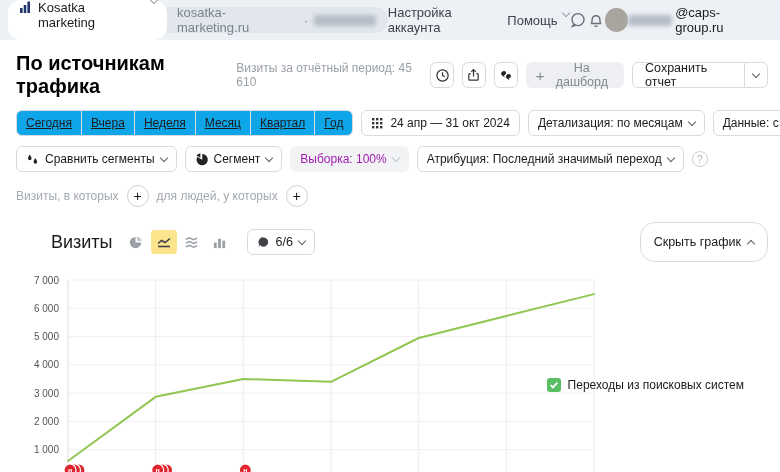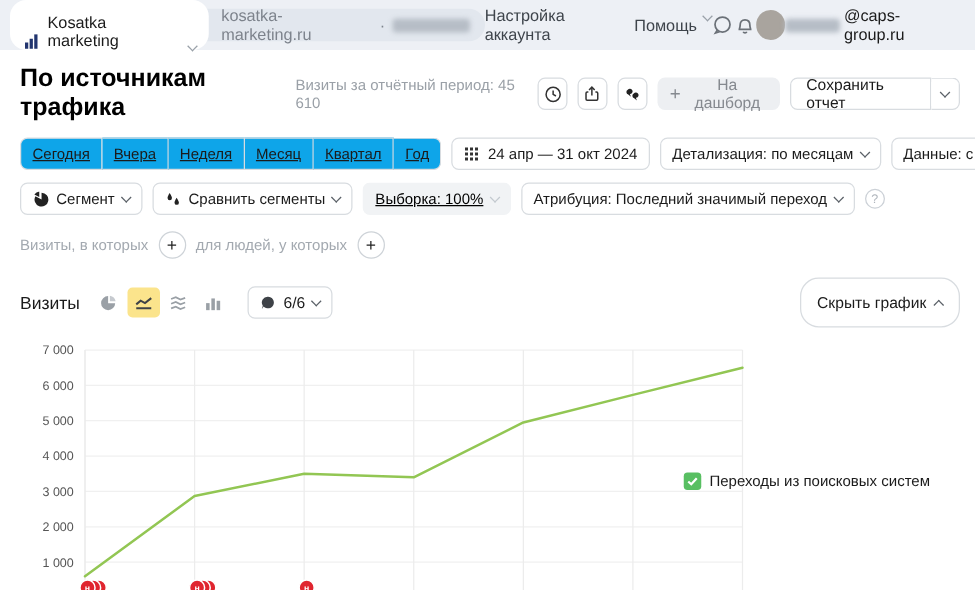--- a/index.html
+++ b/index.html
@@ -3,21 +3,21 @@
 <meta charset="utf-8">
 <style>
   * { box-sizing: border-box; margin: 0; padding: 0; }
   html,body { width:780px; height:472px; }
   body { font-family:"Liberation Sans", sans-serif; background:#fff; overflow:hidden; color:#1b1b1b; }
   .app { width:780px; height:472px; background:#fff; }
 
   
   .topbar { height:40px; background:#edf0f5; display:flex; align-items:center; padding:0 12px 0 8px; }
   .counter-group { display:flex; align-items:center; background:#e2e7ee; border-radius:14px; height:26px; padding-right:12px; }
-  .counter-pill { display:flex; align-items:flex-end; gap:6px; background:#fff; border-radius:13px; height:40px; padding:0 10px; cursor:pointer; }
+  .counter-pill { display:flex; align-items:flex-start; gap:6px; background:#fff; border-radius:13px; height:40px; padding:0 10px; cursor:pointer; }
   .counter-pill .name { font-size:13px; color:#1b1b1b; }
   .counter-domain { display:flex; align-items:center; gap:6px; margin-left:10px; font-size:13px; color:#7d838c; }
   .blur-chip { background:#b6bdc6; border-radius:3px; filter:blur(2px); display:inline-block; }
   .chev { width:6px; height:6px; border-right:1.5px solid #99a0a8; border-bottom:1.5px solid #99a0a8; transform:rotate(45deg); margin-top:-3px; flex:0 0 auto; }
   .chev.dark { border-color:#5a6067; }
   .chev.up { transform:rotate(-135deg); margin-top:3px; }
   .topbar-right { margin-left:auto; display:flex; align-items:center; font-size:13px; color:#3e444b; }
   .top-link { cursor:pointer; }
   .help-wrap { display:flex; align-items:flex-start; gap:5px; cursor:pointer; }
   .icon16 { width:18px; height:18px; display:inline-flex; }
@@ -37,29 +37,29 @@
   .save-btn { display:flex; height:26px; cursor:pointer; }
   .save-main { border:1px solid #d8dce0; border-radius:6px 0 0 6px; background:#fff; padding:0 12px; font-size:12.5px; display:flex; align-items:center; }
   .save-chev { border:1px solid #d8dce0; border-left:none; border-radius:0 6px 6px 0; width:26px; background:#fff; display:flex; align-items:center; justify-content:center; }
 
   .filters-row { display:flex; align-items:center; margin-top:12px; gap:8px; }
   .seg-group { display:flex; }
   .seg-btn { height:26px; padding:0 9px; font-size:12px; background:#0ea5e9; border:1px solid #d8dce0; border-left:none; display:flex; align-items:center; cursor:pointer;text-decoration:underline; }
   .seg-btn:first-child { border-left:1px solid #d8dce0; border-radius:6px 0 0 6px; }
   .seg-btn:last-child { border-radius:0 6px 6px 0;text-align:right; }
   .drop-btn { height:26px; padding:12px 9px; font-size:12px; background:#fff; border:1px solid #d8dce0; border-radius:6px; display:flex; align-items:center; gap:6px; cursor:pointer; white-space:nowrap; }
-  .drop-btn.disabled { background:#f1f3f5; border-color:transparent; color:#000000; cursor:default;text-decoration:underline; }
+  .drop-btn.disabled { background:#f1f3f5; border-color:transparent; color:#a21caf; cursor:default; }
   .drop-btn.disabled .chev { border-color:#c3c9cf; }
   .help-circle { width:16px; height:16px; border:1px solid #ccd1d7; border-radius:50%; color:#aeb4bb; font-size:10px; display:flex; align-items:center; justify-content:center; cursor:pointer; }
 
   .cond-row { display:flex; align-items:center; gap:8px; margin-top:13px; font-size:12px; color:#a3a9b0; }
   .plus-circle { width:22px; height:22px; border:1px solid #ced3d8; border-radius:50%; background:#fff; display:flex; align-items:center; justify-content:center; font-size:14px; color:#1b1b1b; cursor:pointer; }
 
   .chart-head { display:flex; align-items:center; gap:10px; margin-top:15px; }
-  .metric-label { font-size:14px; }
+  .metric-label { font-size:18px;margin-left:35px; }
   .ct-group { display:flex; gap:2px; align-items:center; }
   .ct-btn { width:26px; height:24px; border-radius:4px; display:flex; align-items:center; justify-content:center; cursor:pointer; background:transparent; border:none; }
   .ct-btn.selected { background:#fbe48c; }
   .bubble-btn { height:26px; border:1px solid #d8dce0; border-radius:6px; background:#fff; display:flex; align-items:center; gap:6px; padding:0 9px; font-size:12.5px; cursor:pointer; margin-left:4px; }
   .hide-chart { margin-left:auto; height:40px; border:1px solid #d8dce0; border-radius:15px; background:#fff; display:flex; align-items:center; gap:7px; padding:0 13px; font-size:12.5px; cursor:pointer; }
 
   .chart-wrap { position:relative; margin-top:4px; }
   .legend { position:absolute; right:24px; top:112px; display:flex; align-items:center; gap:7px; cursor:pointer; }
   .legend-check { width:14px; height:14px; border-radius:3px; display:flex; align-items:center; justify-content:center; }
   .legend-label { font-size:12px; color:#1b1b1b; }
@@ -183,33 +183,33 @@
       </span>
       <span class="drop-btn">
         <span>Данные: с роботами</span>
 
       </span>
 
     </div>
 
     <div class="filters-row" style="margin-top:10px;">
       <span class="drop-btn">
+        <svg width="13" height="13" viewBox="0 0 14 14" fill="#222">
+          <path d="M4 1.5 C2.8 3.6 2.2 4.6 2.2 5.8 a1.9 1.9 0 0 0 3.8 0 C6 4.6 5.2 3.6 4 1.5 z"></path>
+          <path d="M10 5.5 C8.8 7.6 8.2 8.6 8.2 9.8 a1.9 1.9 0 0 0 3.8 0 C12 8.6 11.2 7.6 10 5.5 z"></path>
+        </svg>
+        <span>Сравнить сегменты</span>
+        <span class="chev dark"></span>
+      </span>
+      <span class="drop-btn">
         <svg width="13" height="13" viewBox="0 0 14 14">
           <path d="M7.8 1.2 a6 6 0 1 1 -5.3 3.1 l5.3 2.9 z" fill="#222"></path>
           <path d="M6.8 0.8 L6.8 5.6 L2.6 3.3 a6 6 0 0 1 4.2 -2.5 z" fill="#222" transform="translate(-1,-0.6)"></path>
         </svg>
         <span>Сегмент</span>
-        <span class="chev dark"></span>
-      </span>
-      <span class="drop-btn">
-        <svg width="13" height="13" viewBox="0 0 14 14" fill="#222">
-          <path d="M4 1.5 C2.8 3.6 2.2 4.6 2.2 5.8 a1.9 1.9 0 0 0 3.8 0 C6 4.6 5.2 3.6 4 1.5 z"></path>
-          <path d="M10 5.5 C8.8 7.6 8.2 8.6 8.2 9.8 a1.9 1.9 0 0 0 3.8 0 C12 8.6 11.2 7.6 10 5.5 z"></path>
-        </svg>
-        <span>Сравнить сегменты</span>
         <span class="chev dark"></span>
       </span>
       <span class="drop-btn disabled">
         <span>Выборка: 100%</span>
         <span class="chev"></span>
       </span>
       <span class="drop-btn">
         <span>Атрибуция: Последний значимый переход</span>
         <span class="chev dark"></span>
       </span>

